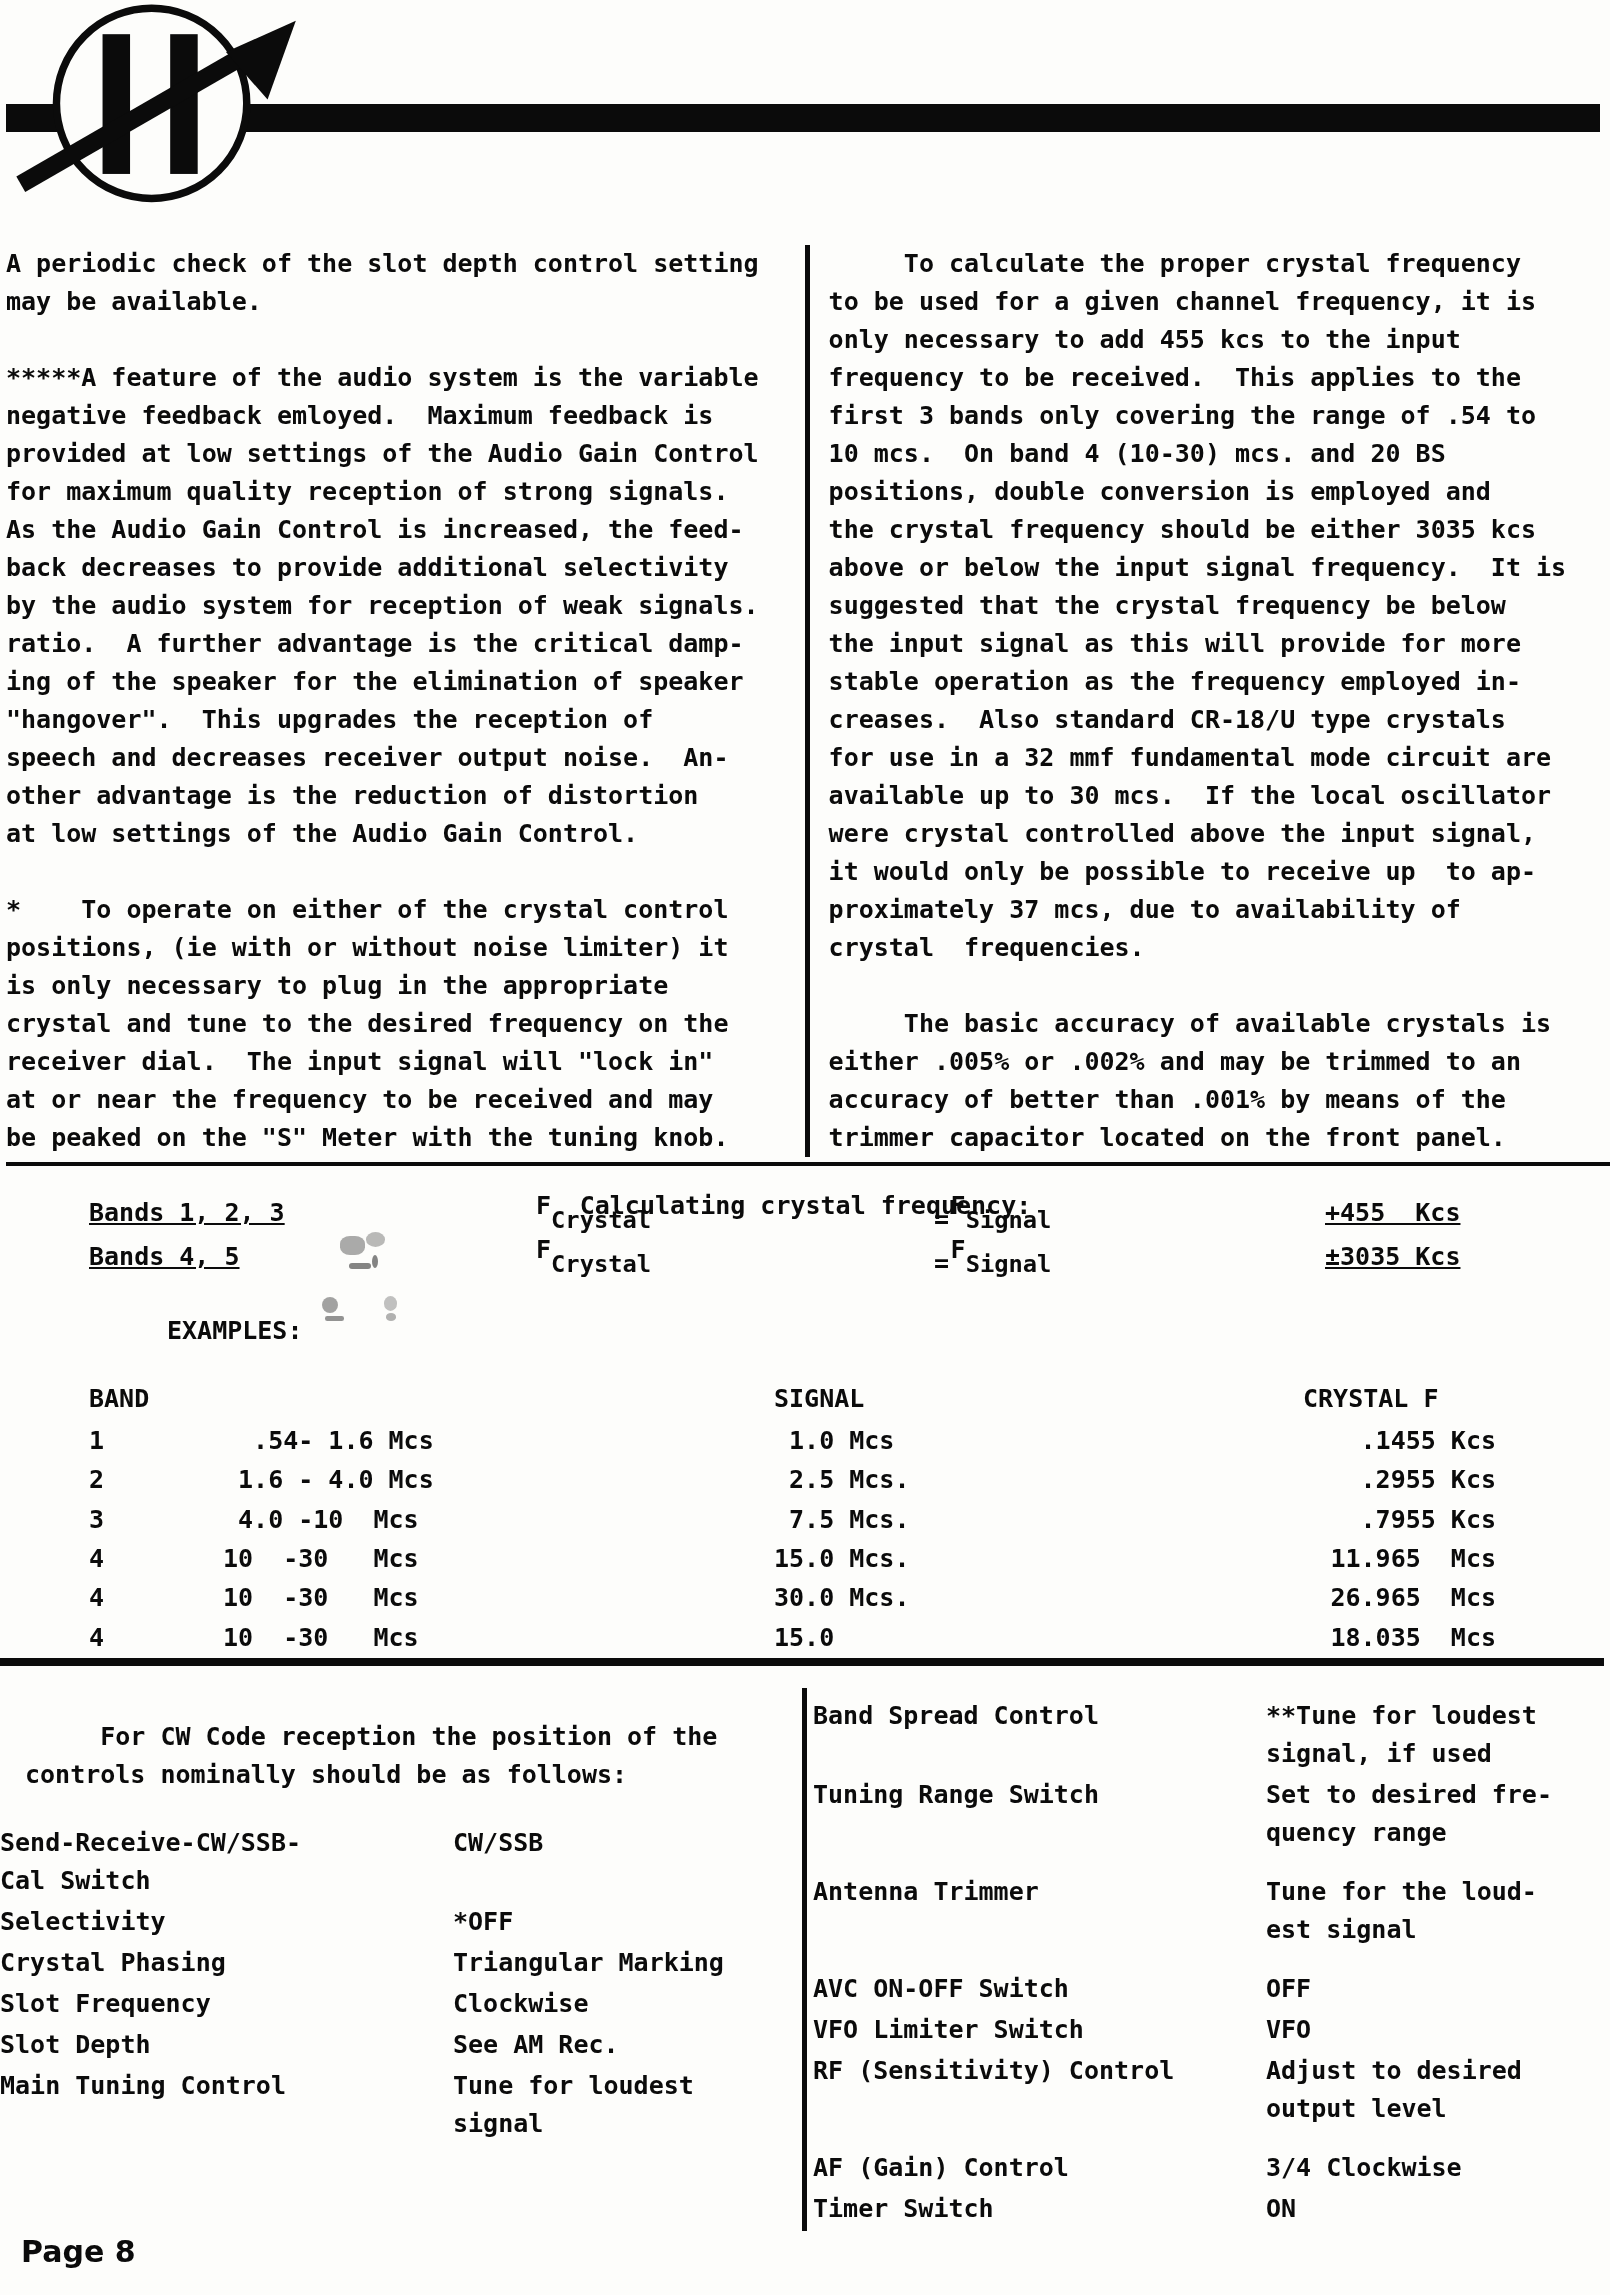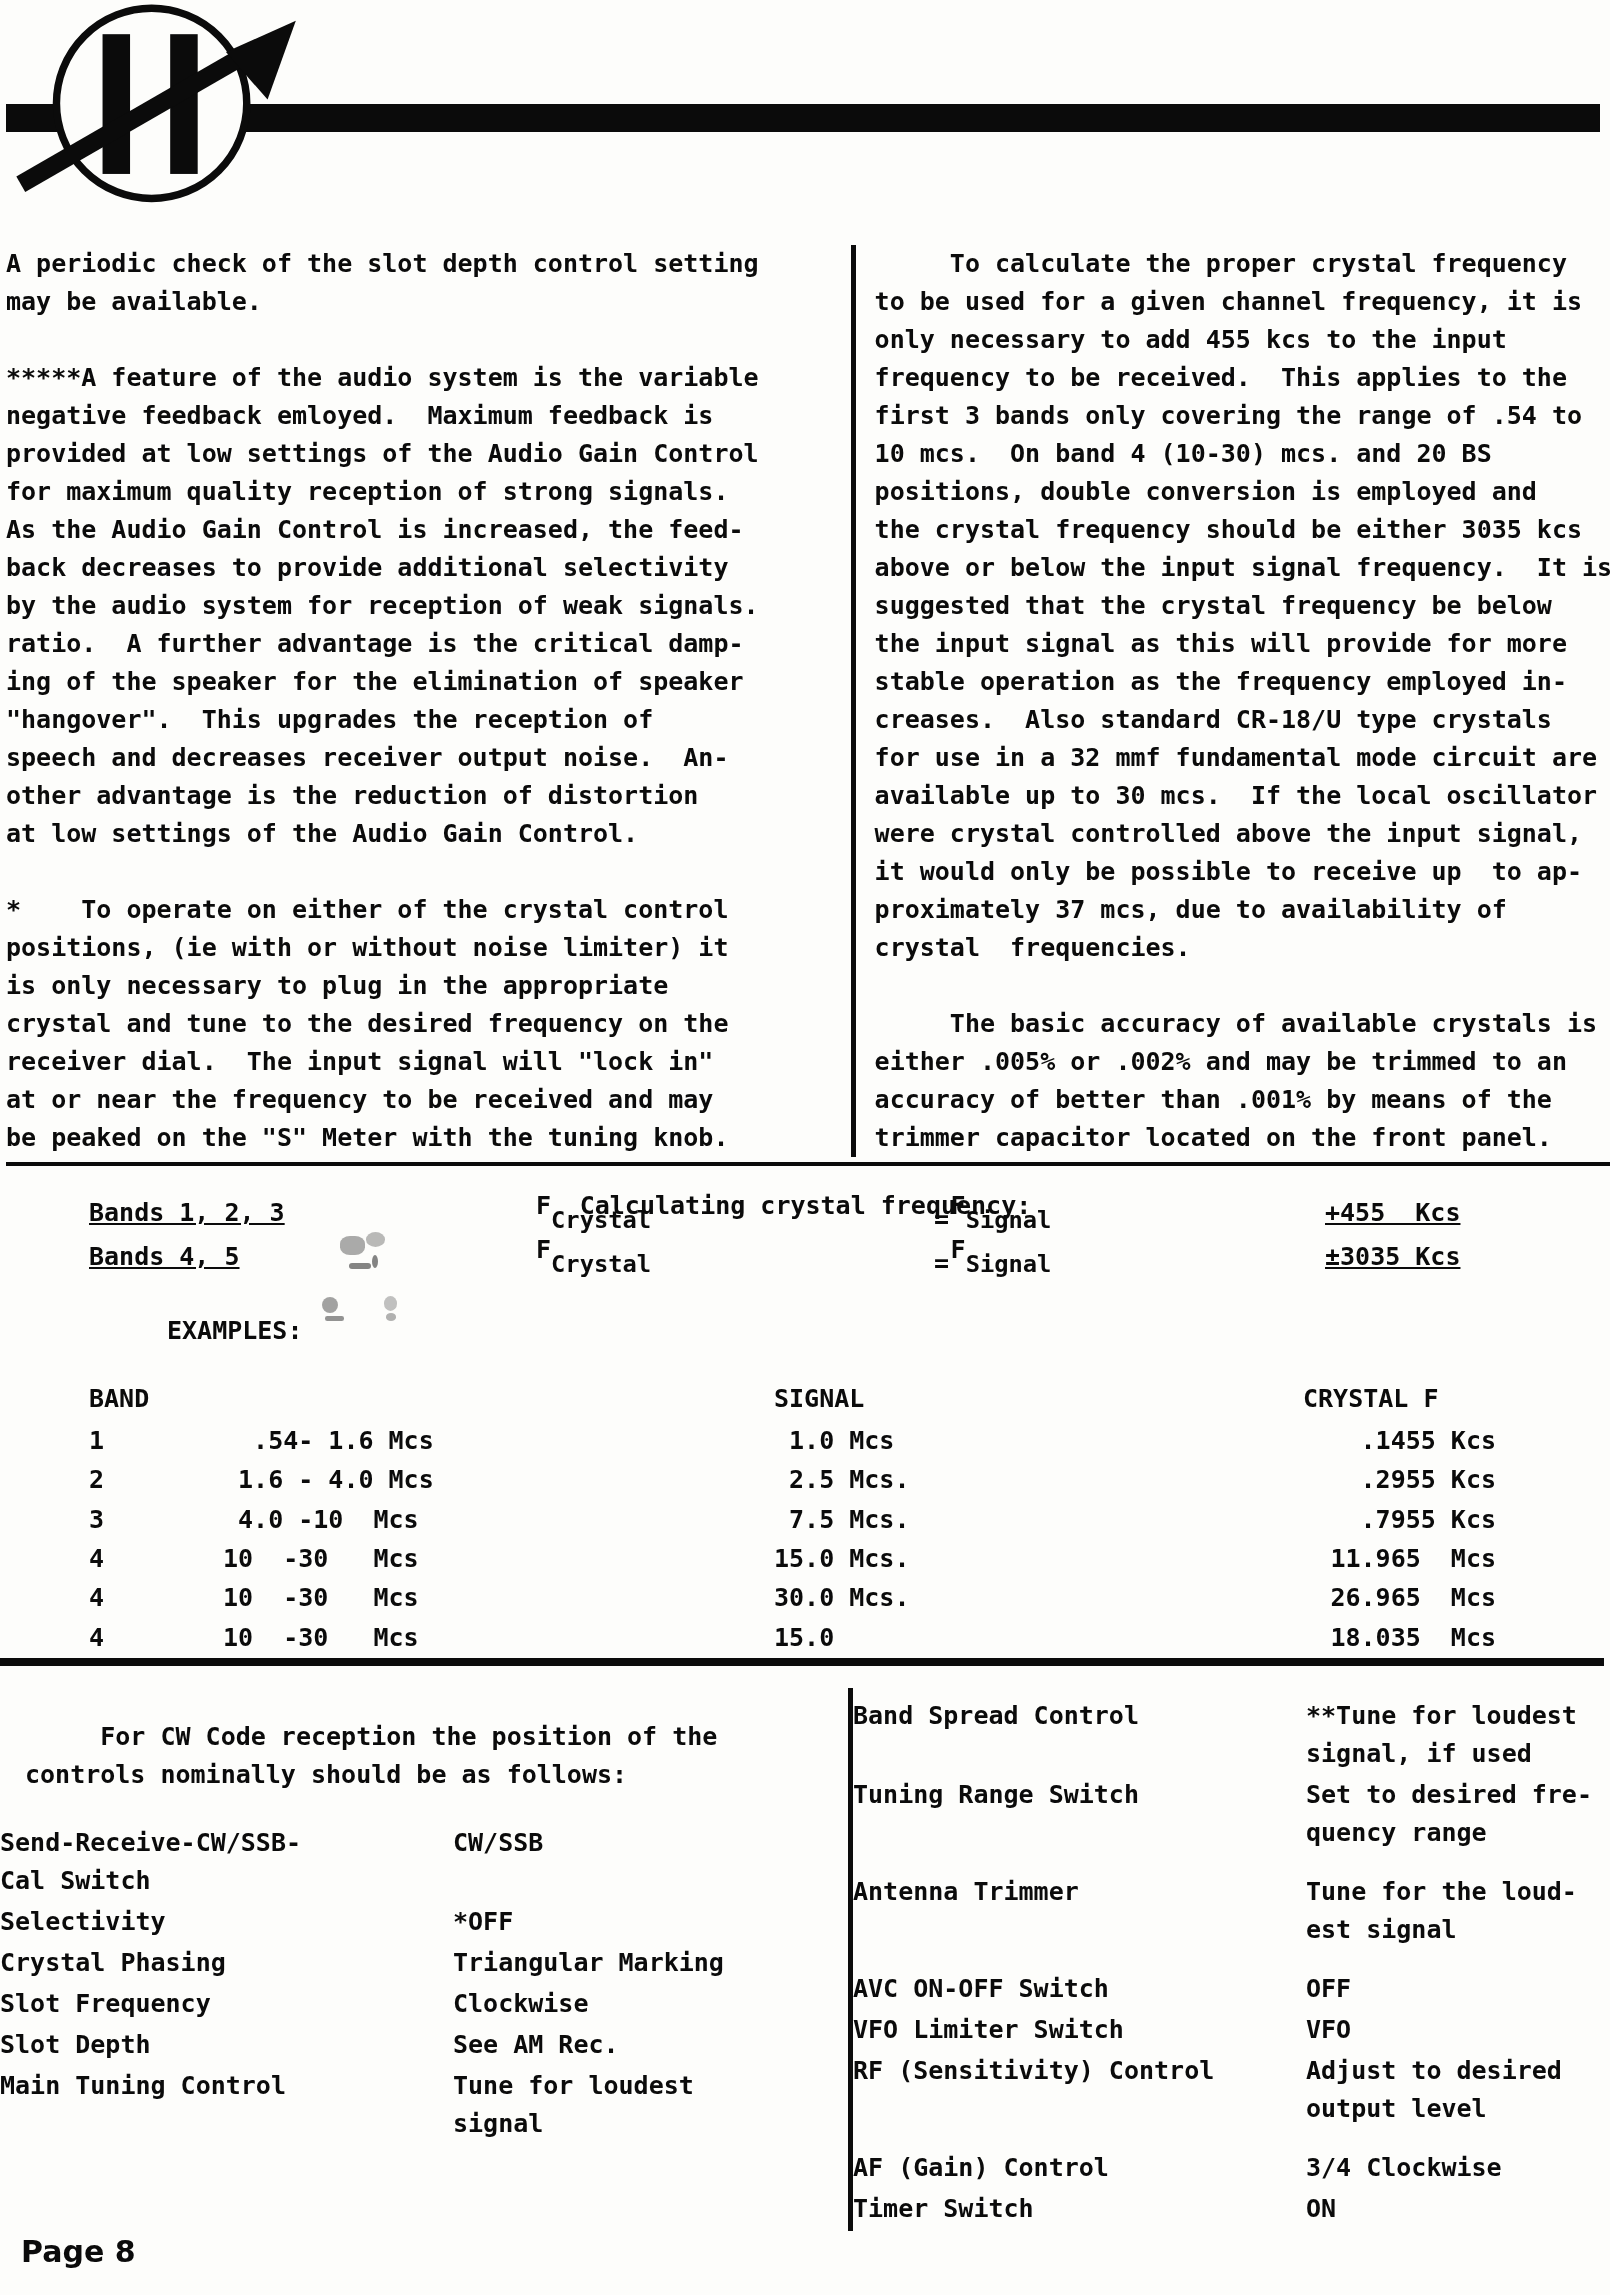--- a/index.html
+++ b/index.html
@@ -17,21 +17,21 @@
   .line{white-space:pre;height:38px;}
   .para{margin:0 0 38px 0;}
   .para:last-child{margin-bottom:0;}
 
   
   .header{position:relative;height:223px;}
   .topbar{position:absolute;left:6px;top:104px;width:1594px;height:28px;background:#0b0b0b;}
   .logo{position:absolute;left:7.4px;top:0;}
 
   
-  .cols{display:flex;align-items:stretch;gap:46px;}
+  .cols{display:flex;align-items:stretch;}
   .top-cols{margin:22px 6px 0 6px;}
   .col-left{width:799px;flex:0 0 auto;}
   .col-right{flex:1 1 auto;border-left:5.2px solid #0b0b0b;padding-left:18.6px;}
 
   .rule{background:#0b0b0b;}
   .hr1{height:4.5px;margin:4.5px 0 0 6px;}
   .hr2{height:8.2px;margin:6px 7.4px 0 0;}
 
   
   .calc{position:relative;margin-top:21px;height:171px;}
@@ -43,21 +43,21 @@
   .examples-label{position:absolute;left:167px;top:125px;white-space:pre;}
 
   
   .extable{position:relative;margin-top:22px;height:272px;}
   .extable .abs{position:absolute;white-space:pre;}
   .cell-crystal{width:231px;text-align:right;}
 
   
   .bottom-cols{padding-top:22px;}
   .b-left{width:802px;flex:0 0 auto;}
-  .b-right{flex:1 1 auto;border-left:5.2px solid #0b0b0b;}
+  .b-right{flex:1 1 auto;border-left:5.2px solid #0b0b0b;padding-left:6px;}
   .section-heading{display:inline-block;border-bottom:5.2px solid #0b0b0b;
      padding:0 4.5px 7.4px 0;font-size:31px;letter-spacing:3.3px;white-space:pre;}
   .intro{margin-top:30px;padding-left:25px;}
   .settings{margin-top:30px;}
   .srow{display:flex;margin-bottom:3px;}
   .srow.gap{margin-bottom:21px;}
   .slabel{width:453px;flex:0 0 auto;}
   .sval{flex:1 1 auto;}
 
   .pagenum{position:absolute;left:21px;top:2233px;

